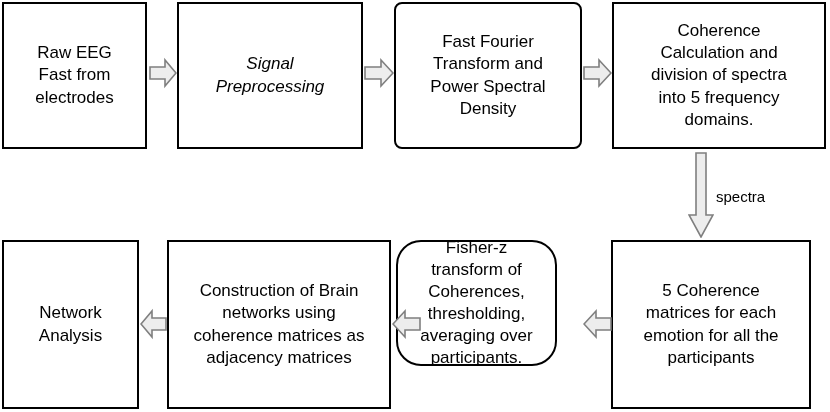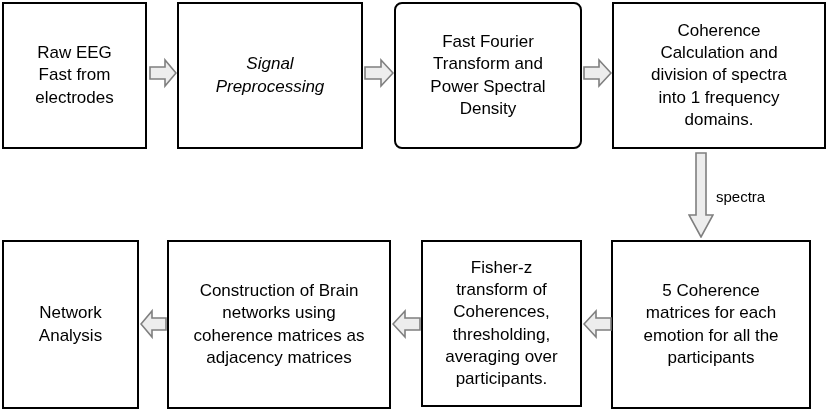--- a/index.html
+++ b/index.html
@@ -70,37 +70,37 @@
     <span class="label">Fast Fourier
 Transform and
 Power Spectral
 Density</span>
   </div>
 
   <div class="node" style="left:612px; top:2px; width:214px; height:147px;">
     <span class="label">Coherence
 Calculation and
 division of spectra
-into 1 frequency
+into 5 frequency
 domains.</span>
   </div>
 
   <div class="node" style="left:2px; top:240px; width:137px; height:169px;">
     <span class="label">Network
 Analysis</span>
   </div>
 
   <div class="node" style="left:167px; top:240px; width:224px; height:169px;">
     <span class="label">Construction of Brain
 networks using
 coherence matrices as
 adjacency matrices</span>
   </div>
 
-  <div class="node" style="left:421px; top:240px; width:161px; height:167px;">
+  <div class="node" style="left:396px; top:240px; width:161px; height:126px;border-radius:25px;">
     <span class="label">Fisher-z
 transform of
 Coherences,
 thresholding,
 averaging over
 participants.</span>
   </div>
 
   <div class="node" style="left:611px; top:240px; width:200px; height:169px;">
     <span class="label">5 Coherence

